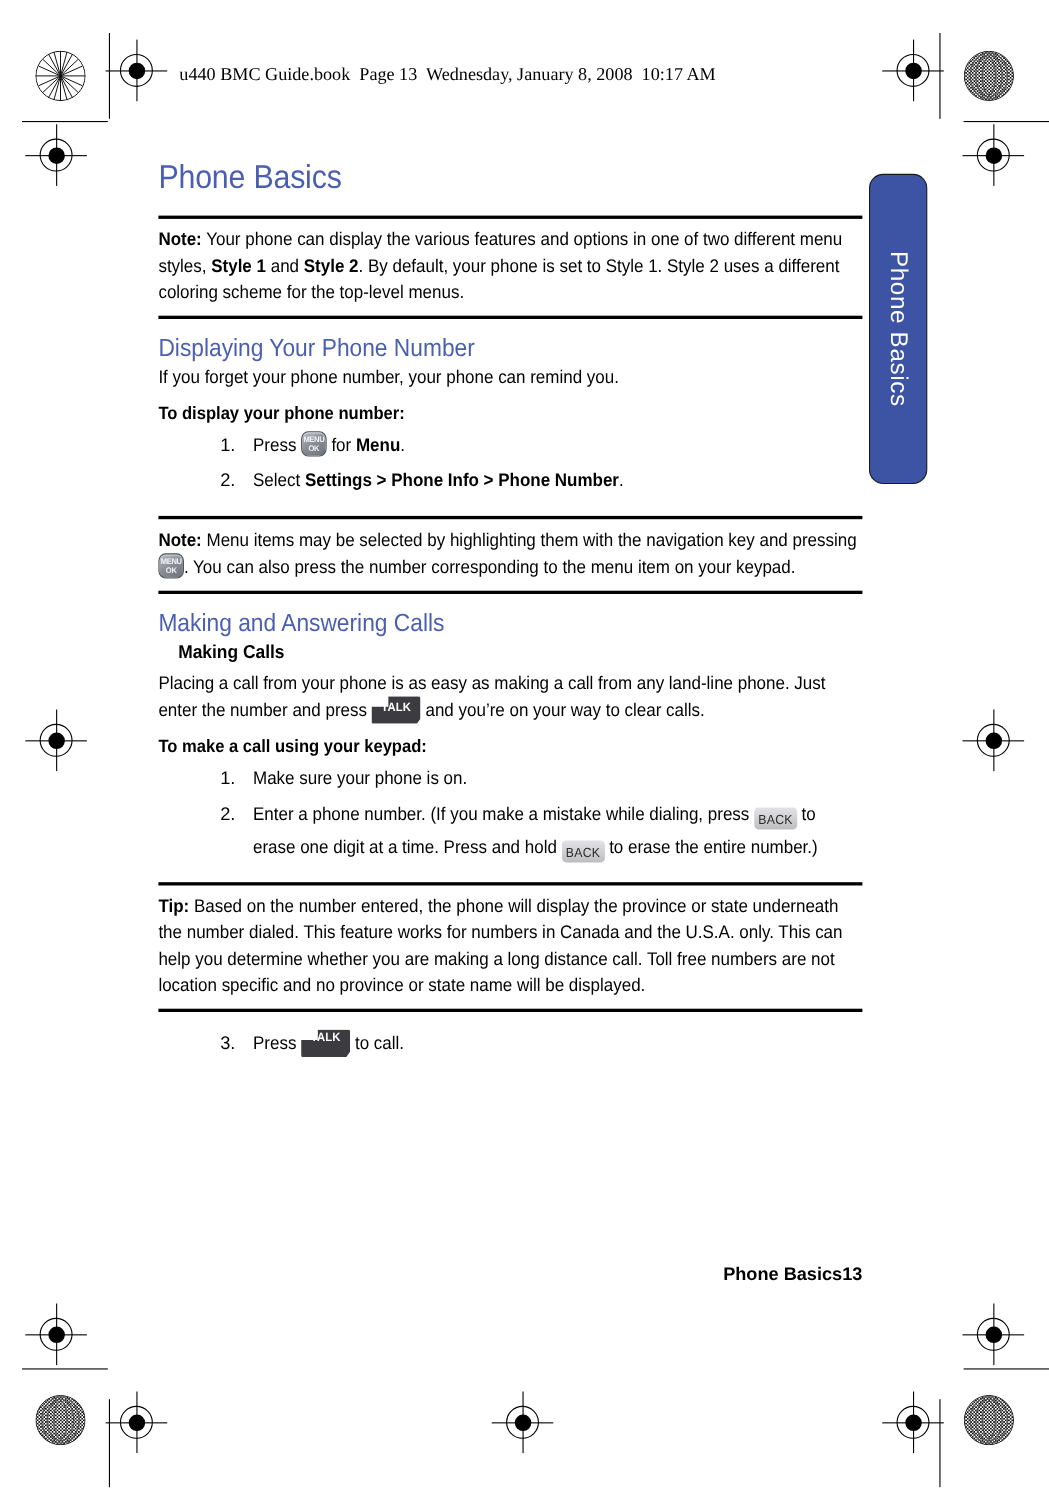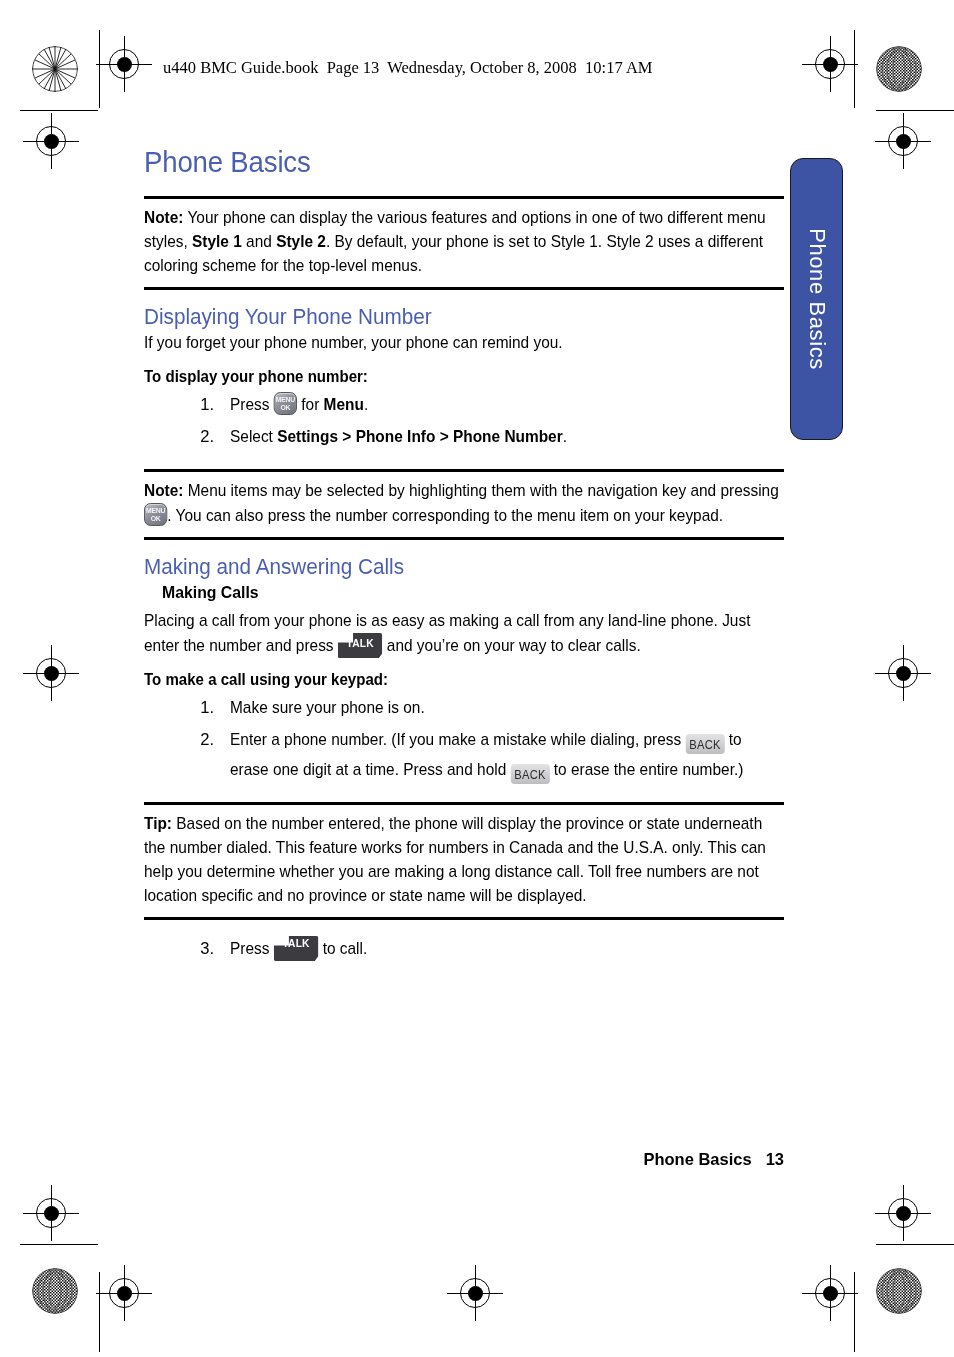--- a/index.html
+++ b/index.html
@@ -244,21 +244,21 @@
   .page-footer {
     position: absolute;
     left: 144px;
     top: 1150px;
     width: 640px;
     text-align: right;
     font-family: "Liberation Sans Narrow", "Liberation Sans", sans-serif;
     font-size: 16.5px;
     font-weight: bold;
   }
-  .page-footer .fnum { margin-left: 14px; }
+  .page-footer .fnum { }
 
   
   .side-tab {
     position: absolute;
     left: 790px;
     top: 158px;
     width: 53px;
     height: 282px;
     background: #3d53a3;
     border: 1.5px solid #1a1a1a;
@@ -418,21 +418,21 @@
       <div class="dot"></div>
   </div>
   <div class="regmark" style="left:802px; top:1265px; width:56px; height:56px;">
     <div class="cx"></div>
       <div class="cy"></div>
       <div class="ring"></div>
       <div class="dot"></div>
   </div>
 </div>
 
-<div class="book-header">u440 BMC Guide.book  Page 13  Wednesday, October 8, 2008  10:17 AM</div>
+<div class="book-header">u440 BMC Guide.book  Page 13  Wednesday, January 8, 2008  10:17 AM</div>
 
 <div class="side-tab">
   <span class="vtext">Phone Basics</span>
 </div>
 
 <div class="content">
 
   <h1 class="page-title">Phone Basics</h1>
 
   <div class="callout">

